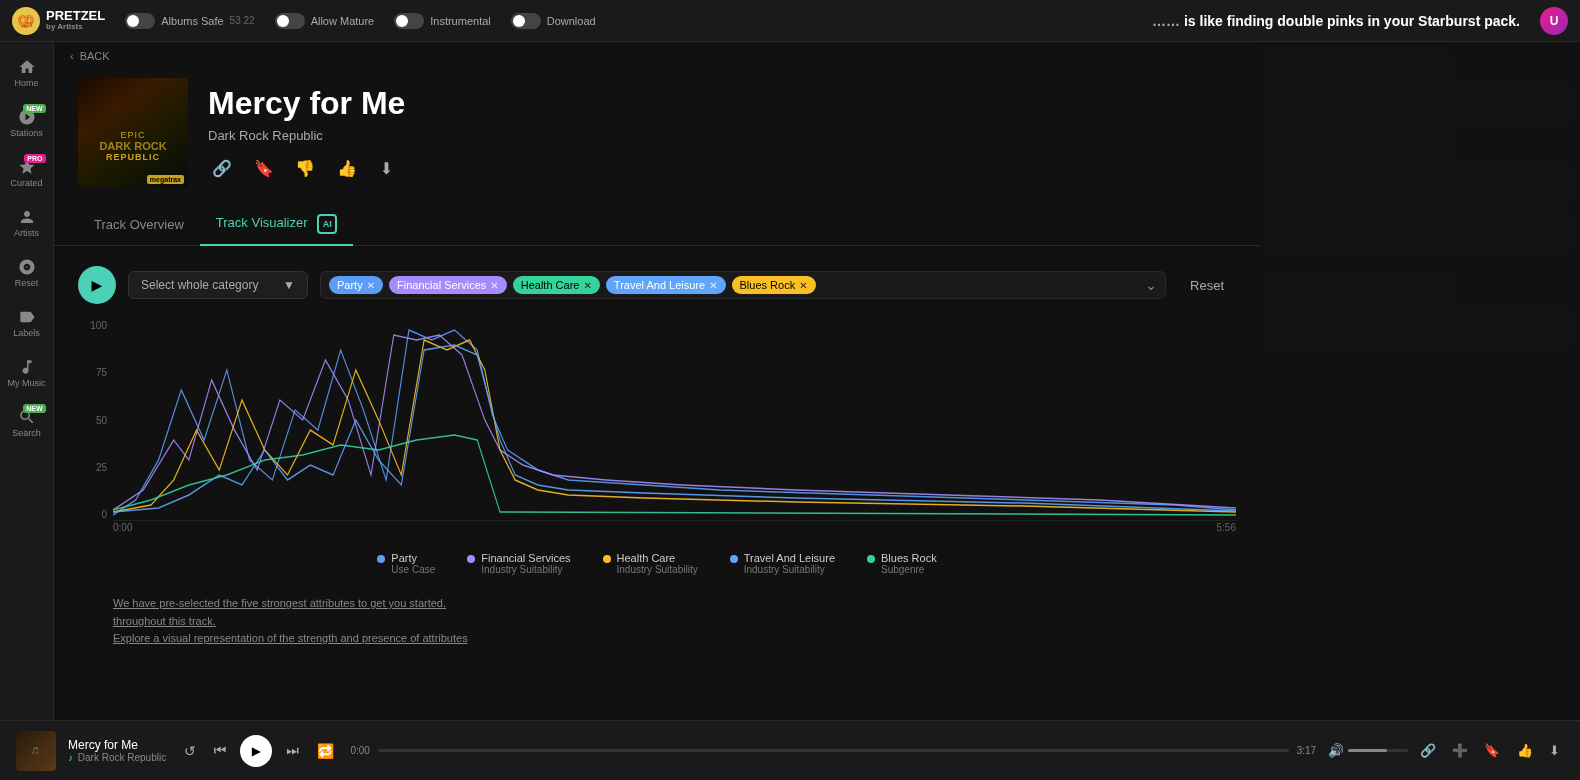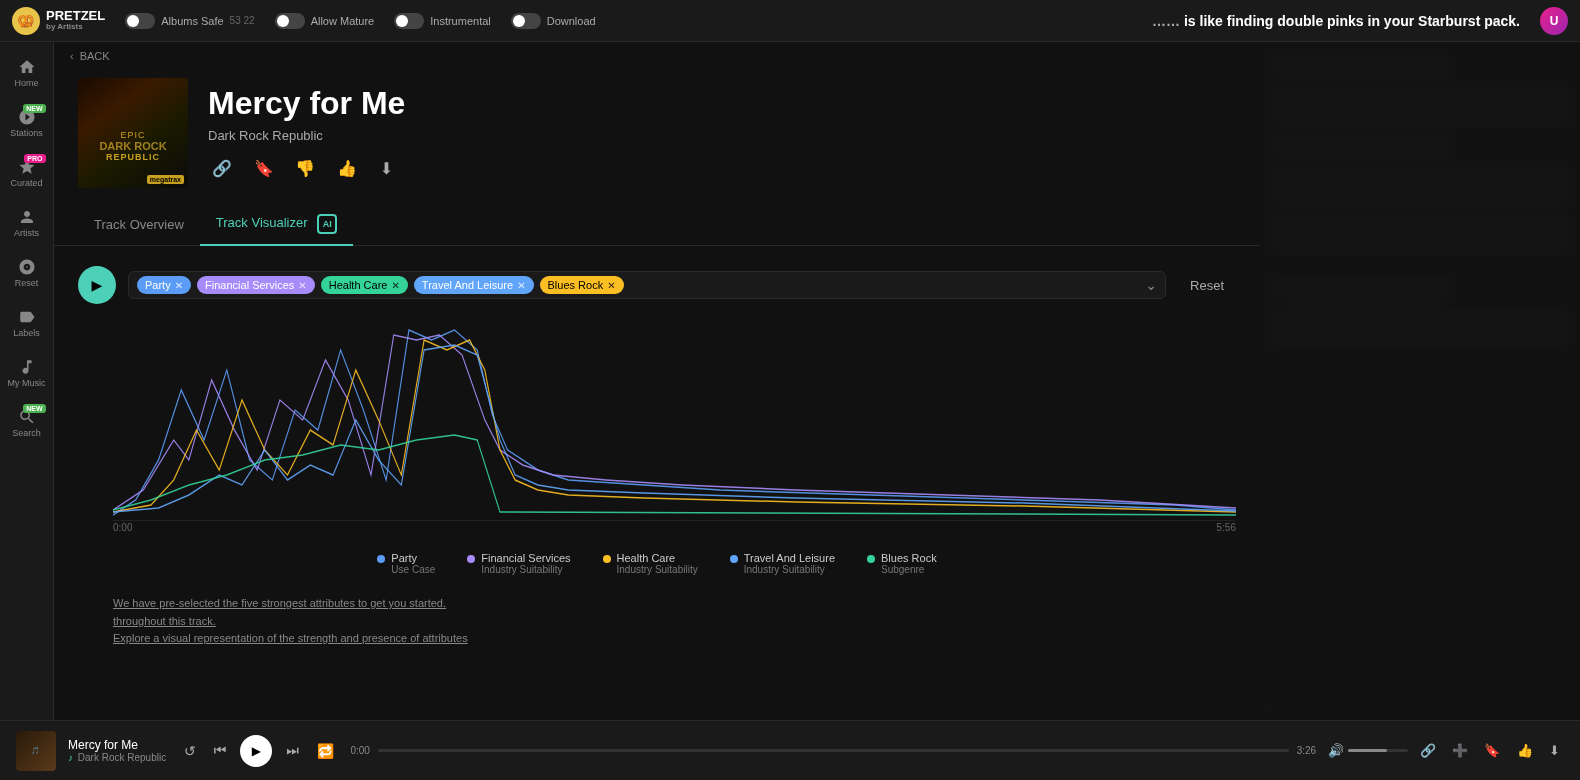--- a/index.html
+++ b/index.html
@@ -710,20 +710,24 @@
       <div class="tab active">
         <span>Track Visualizer</span>
         <span class="tab-ai-icon">AI</span>
       </div>
     </div>
 
     <div class="visualizer-section">
 
       <div class="controls-row">
         <button class="play-btn">▶</button>
+        <div class="category-dropdown">
+          <span>Select whole category</span>
+          <span style="margin-left:auto">▼</span>
+        </div>
         <div class="tags-container">
           <div class="tag tag-party">
             <span>Party</span>
             <span class="tag-close">✕</span>
           </div>
           <div class="tag tag-financial">
             <span>Financial Services</span>
             <span class="tag-close">✕</span>
           </div>
           <div class="tag tag-healthcare">
@@ -744,20 +748,27 @@
       </div>
 
       <div class="chart-area">
 
         <div class="chart-grid-line" style="top:0%"></div>
         <div class="chart-grid-line" style="top:25%"></div>
         <div class="chart-grid-line" style="top:50%"></div>
         <div class="chart-grid-line" style="top:75%"></div>
         <div class="chart-grid-line" style="top:calc(100% - 20px)"></div>
 
+        <div class="chart-y-labels">
+          <span>100</span>
+          <span>75</span>
+          <span>50</span>
+          <span>25</span>
+          <span>0</span>
+        </div>
 
         <div class="chart-canvas">
           <svg class="chart-svg" viewBox="0 0 1480 200" preserveAspectRatio="none">
 
             <rect width="1480" height="200" fill="#111"></rect>
 
             <polyline points="0,195 30,180 60,140 90,70 120,120 150,50 180,140 210,160 240,90 270,110 300,30 330,90 360,160 390,10 420,20 450,10 480,30 500,95 520,130 560,150 600,160 700,165 800,170 1000,175 1200,180 1400,185 1480,190" fill="none" stroke="#5b9cf6" stroke-width="1.5" opacity="0.9"></polyline>
 
             <polyline points="0,190 40,170 80,120 100,140 130,60 160,110 190,150 220,80 250,100 280,40 310,80 340,155 370,15 400,20 430,15 460,35 490,100 510,130 540,145 580,155 650,160 750,165 900,170 1100,175 1300,180 1480,188" fill="none" stroke="#a78bfa" stroke-width="1.5" opacity="0.9"></polyline>
 
@@ -850,21 +861,21 @@
     <button class="player-btn" title="Previous">⏮</button>
     <button class="player-play-btn" title="Play">▶</button>
     <button class="player-btn" title="Next">⏭</button>
     <button class="player-btn" title="Repeat">🔁</button>
   </div>
   <div class="player-progress">
     <span>0:00</span>
     <div class="progress-bar-container">
       <div class="progress-bar-fill" style="width:0%"></div>
     </div>
-    <span>3:26</span>
+    <span>3:17</span>
   </div>
   <div class="player-right-controls">
     <div class="volume-container">
       <span style="color:#888;font-size:13px">🔊</span>
       <div class="volume-bar">
         <div class="volume-fill" style="width:65%"></div>
       </div>
     </div>
     <button class="player-icon-btn" title="Share">🔗</button>
     <button class="player-icon-btn" title="Add to playlist">➕</button>

